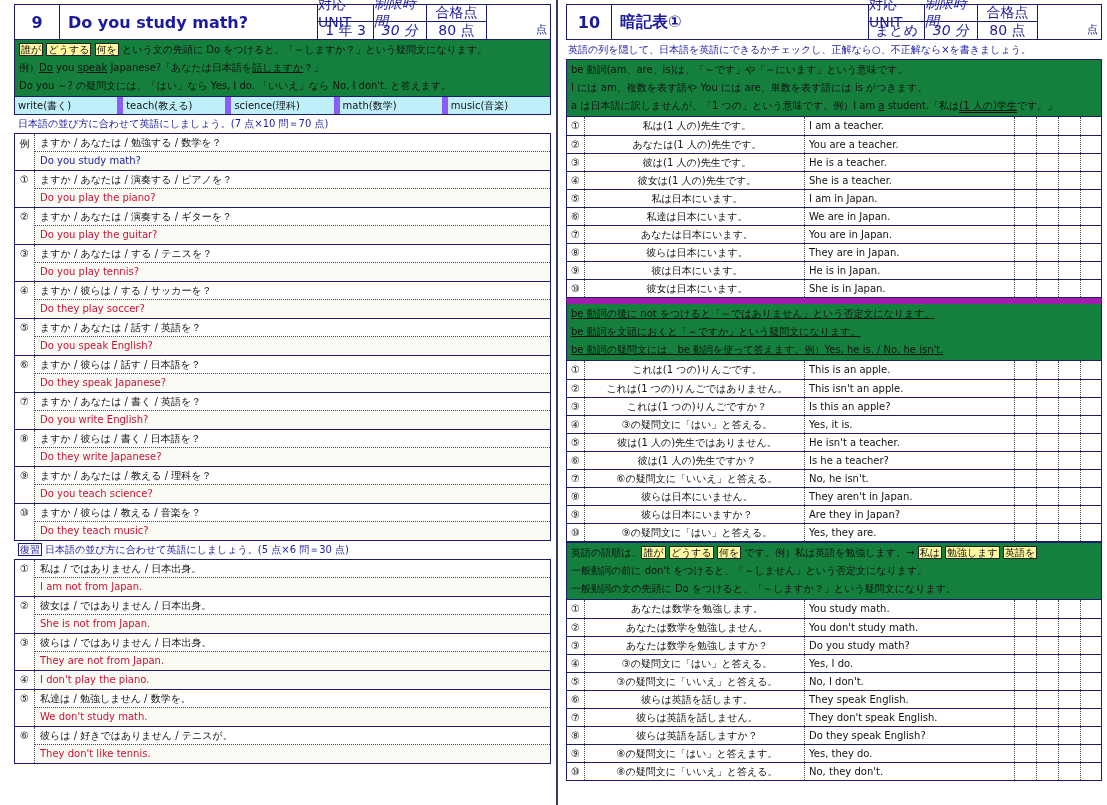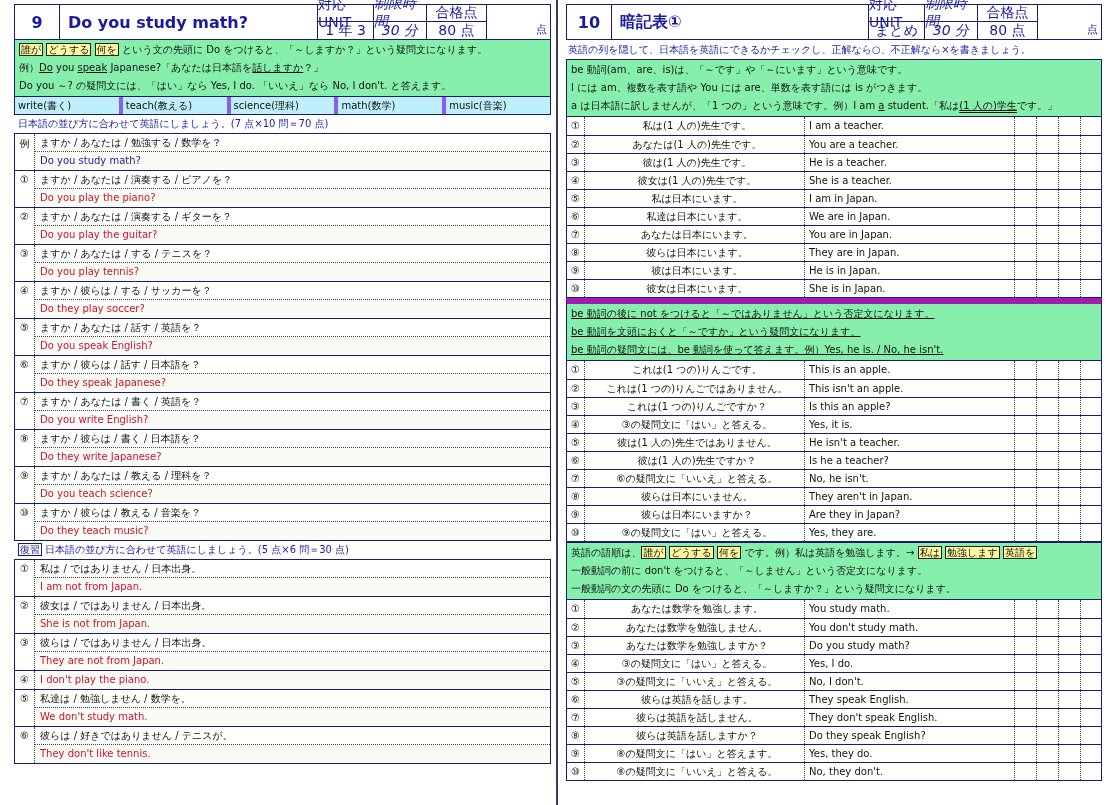--- a/index.html
+++ b/index.html
@@ -15,28 +15,28 @@
   .hdr .num { width: 45px; border-right: 1px solid #1a1a6e; color: #1a1aa0; font-size: 16px; display: flex; align-items: center; justify-content: center; font-weight: bold; }
   .hdr .title { flex: 1; color: #1a1aa0; font-size: 16px; font-weight: bold; display: flex; align-items: center; padding-left: 8px; }
   .hdr .meta { display: flex; }
   .hdr .mcol { border-left: 1px solid #1a1a6e; display: flex; flex-direction: column; }
   .hdr .mcol div { height: 17px; font-size: 14px; display: flex; align-items: center; justify-content: center; }
   .hdr .mcol div:first-child { border-bottom: 1px solid #1a1a6e; color: #1a1aa0; }
   .hdr .mcol div:last-child { color: #1a1aa0; }
   .hdr .c1 { width: 56px; } .hdr .c2 { width: 53px; font-style: italic; } .hdr .c3 { width: 60px; }
   .hdr .score { width: 64px; border-left: 1px solid #1a1a6e; display: flex; align-items: flex-end; justify-content: flex-end; padding: 0 3px 2px 0; font-size: 11px; color: #1a1aa0; }
 
-  .note { background: #86efac; border: 1px solid #1a1a6e; border-top: none; padding: 1px 4px; }
+  .note { background: #15803d; border: 1px solid #1a1a6e; border-top: none; padding: 1px 4px; }
   .note .ln { font-size: 10px; height: 18px; line-height: 18px; white-space: nowrap; }
   .boxed { border: 1px solid #222; padding: 0 1px; background: #fff6a0; }
   .u { text-decoration: underline; }
   .uu { text-decoration: underline double; }
 
   .vocab { display: flex; border: 1px solid #1a1a6e; border-top: none; background: #bff0fa; height: 18px; }
-  .vocab div { flex: 1; font-size: 10px; line-height: 17px; padding-left: 3px; border-right: 4px solid #8b5cf6; }
+  .vocab div { flex: 1; font-size: 10px; line-height: 17px; padding-left: 3px; border-right: 6px solid #8b5cf6; }
   .vocab div:last-child { border-right: none; }
 
   .instr { color: #1a1aa0; font-size: 10px; height: 18px; line-height: 18px; padding-left: 4px; white-space: nowrap; }
   .instr .tag { border: 1px solid #1a1a6e; padding: 0 1px; margin-right: 3px; }
 
   .qtable { border: 1.5px solid #1a1a6e; }
   .q { display: flex; border-top: 1px solid #1a1a6e; }
   .q:first-child { border-top: none; }
   .q .qn { width: 20px; font-size: 10px; text-align: center; padding-top: 3px; border-right: 1px dotted #444; }
   .q .qbody { flex: 1; }

